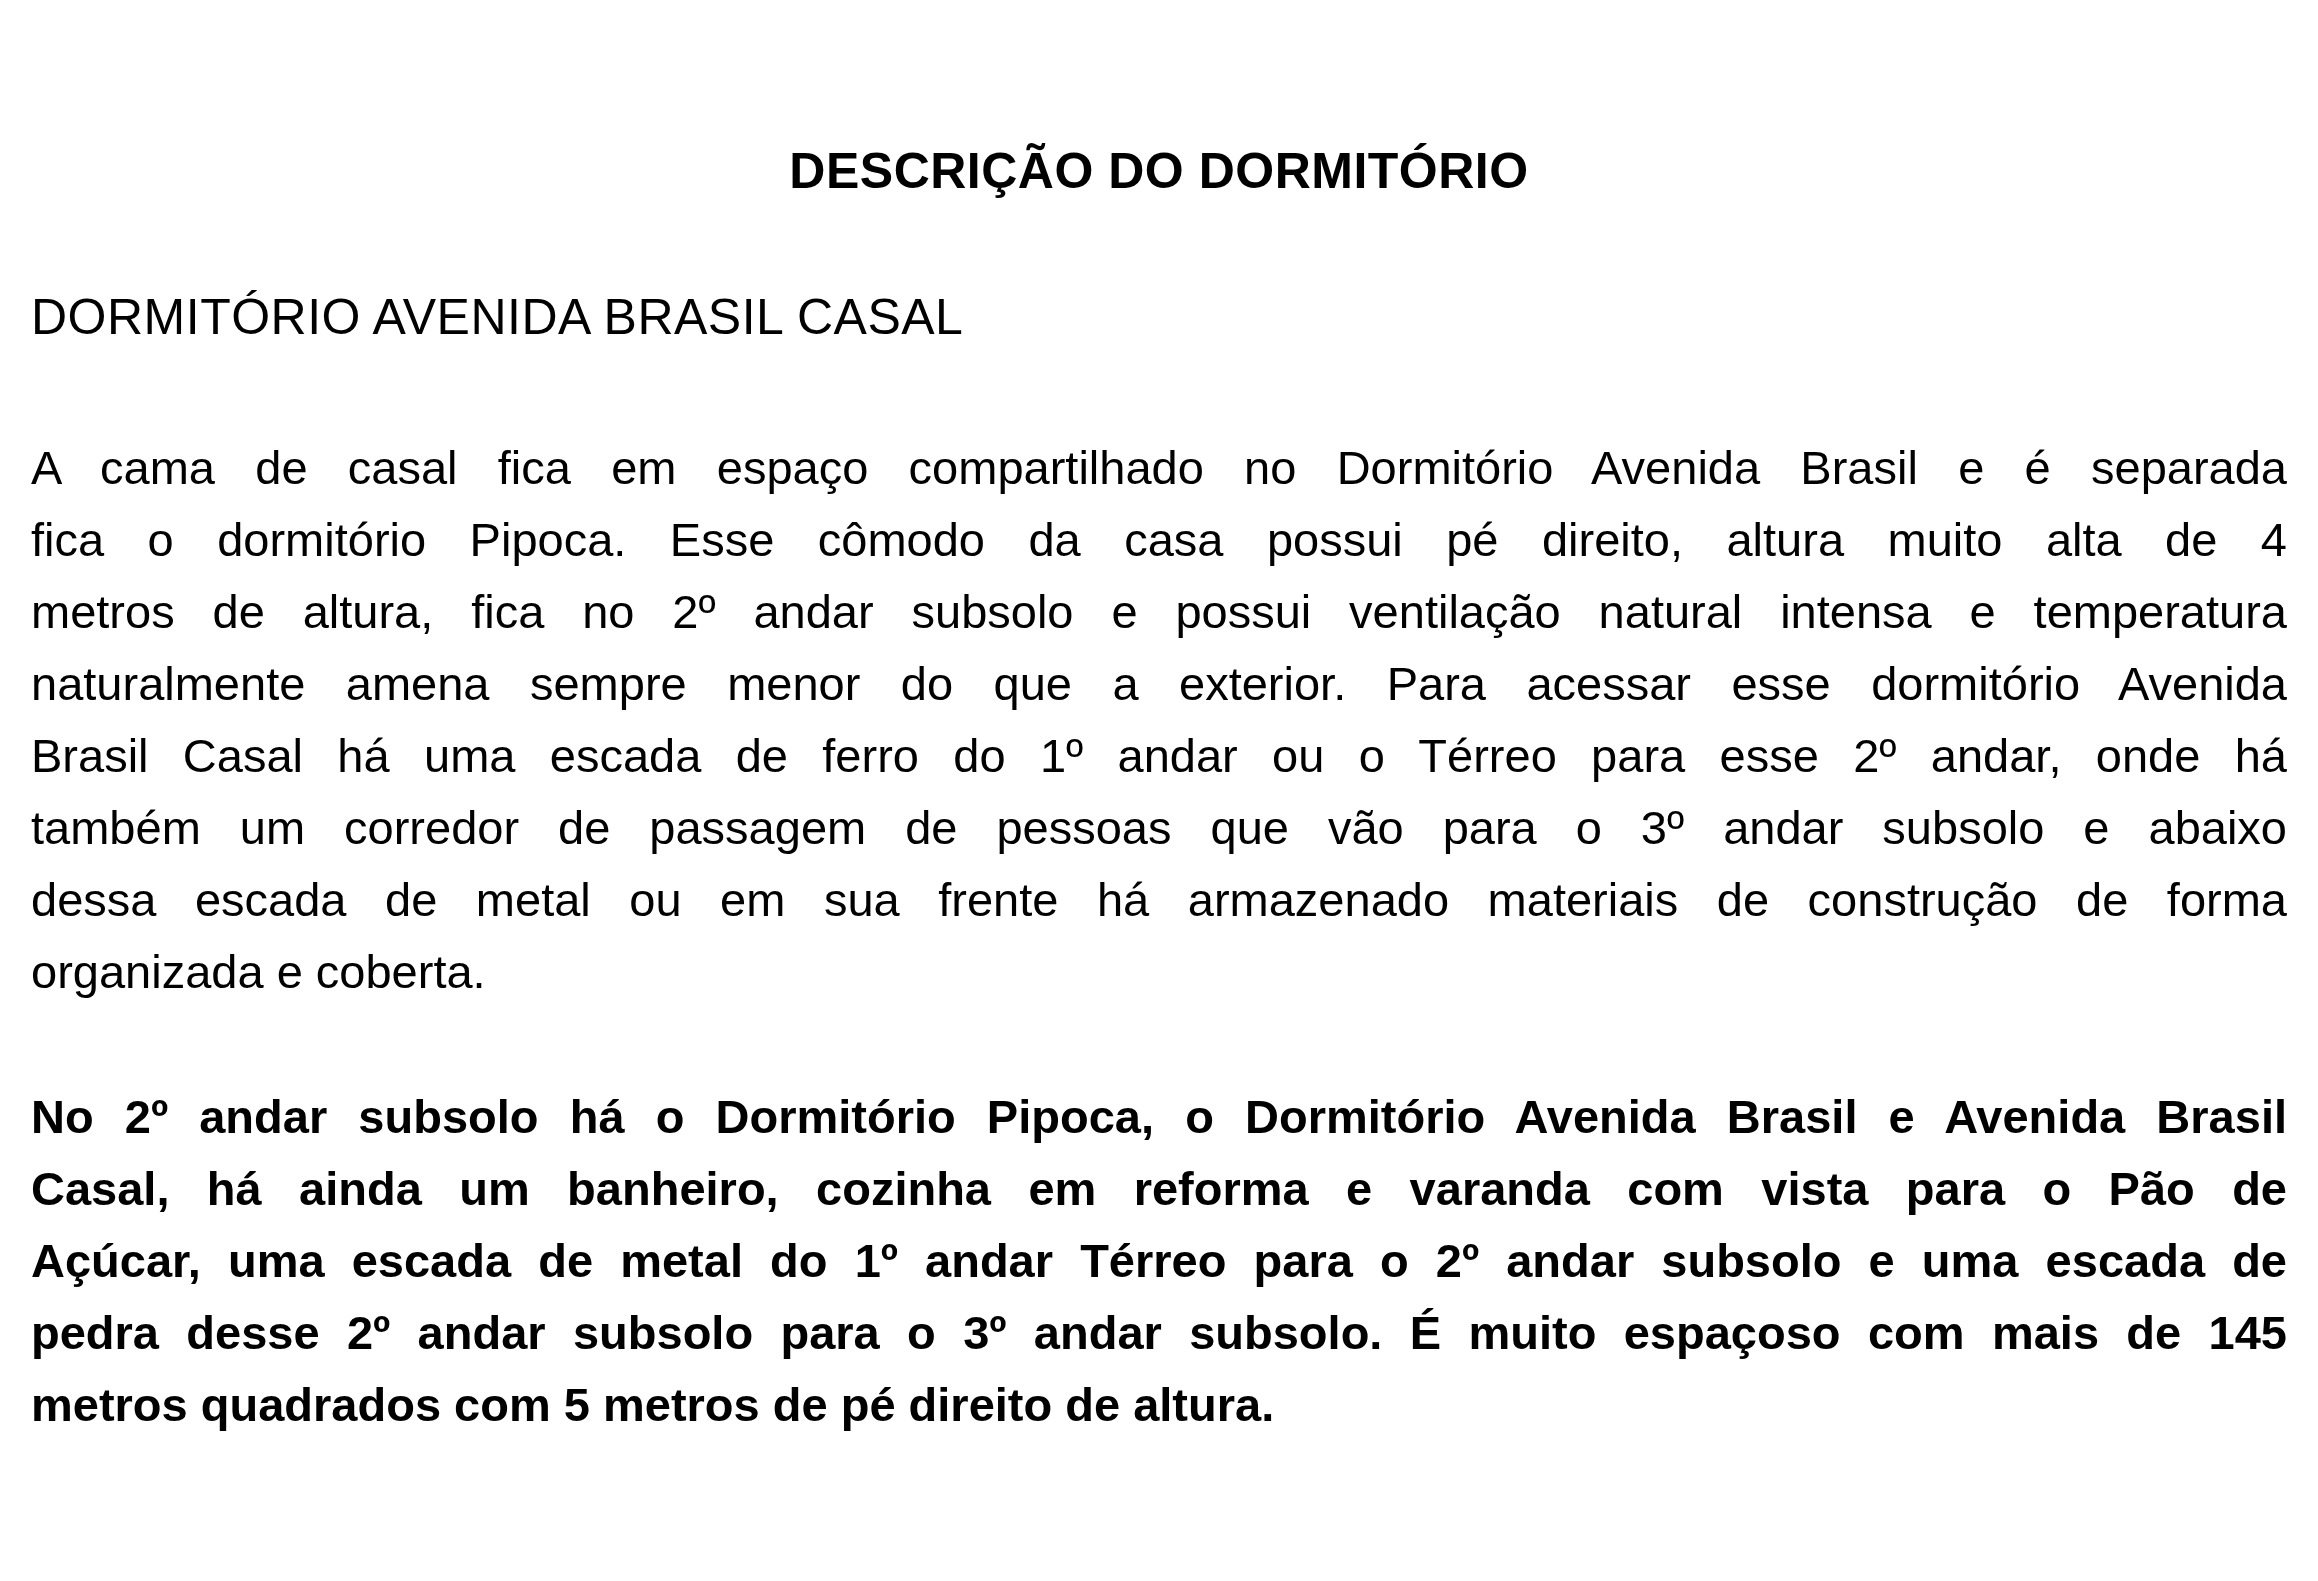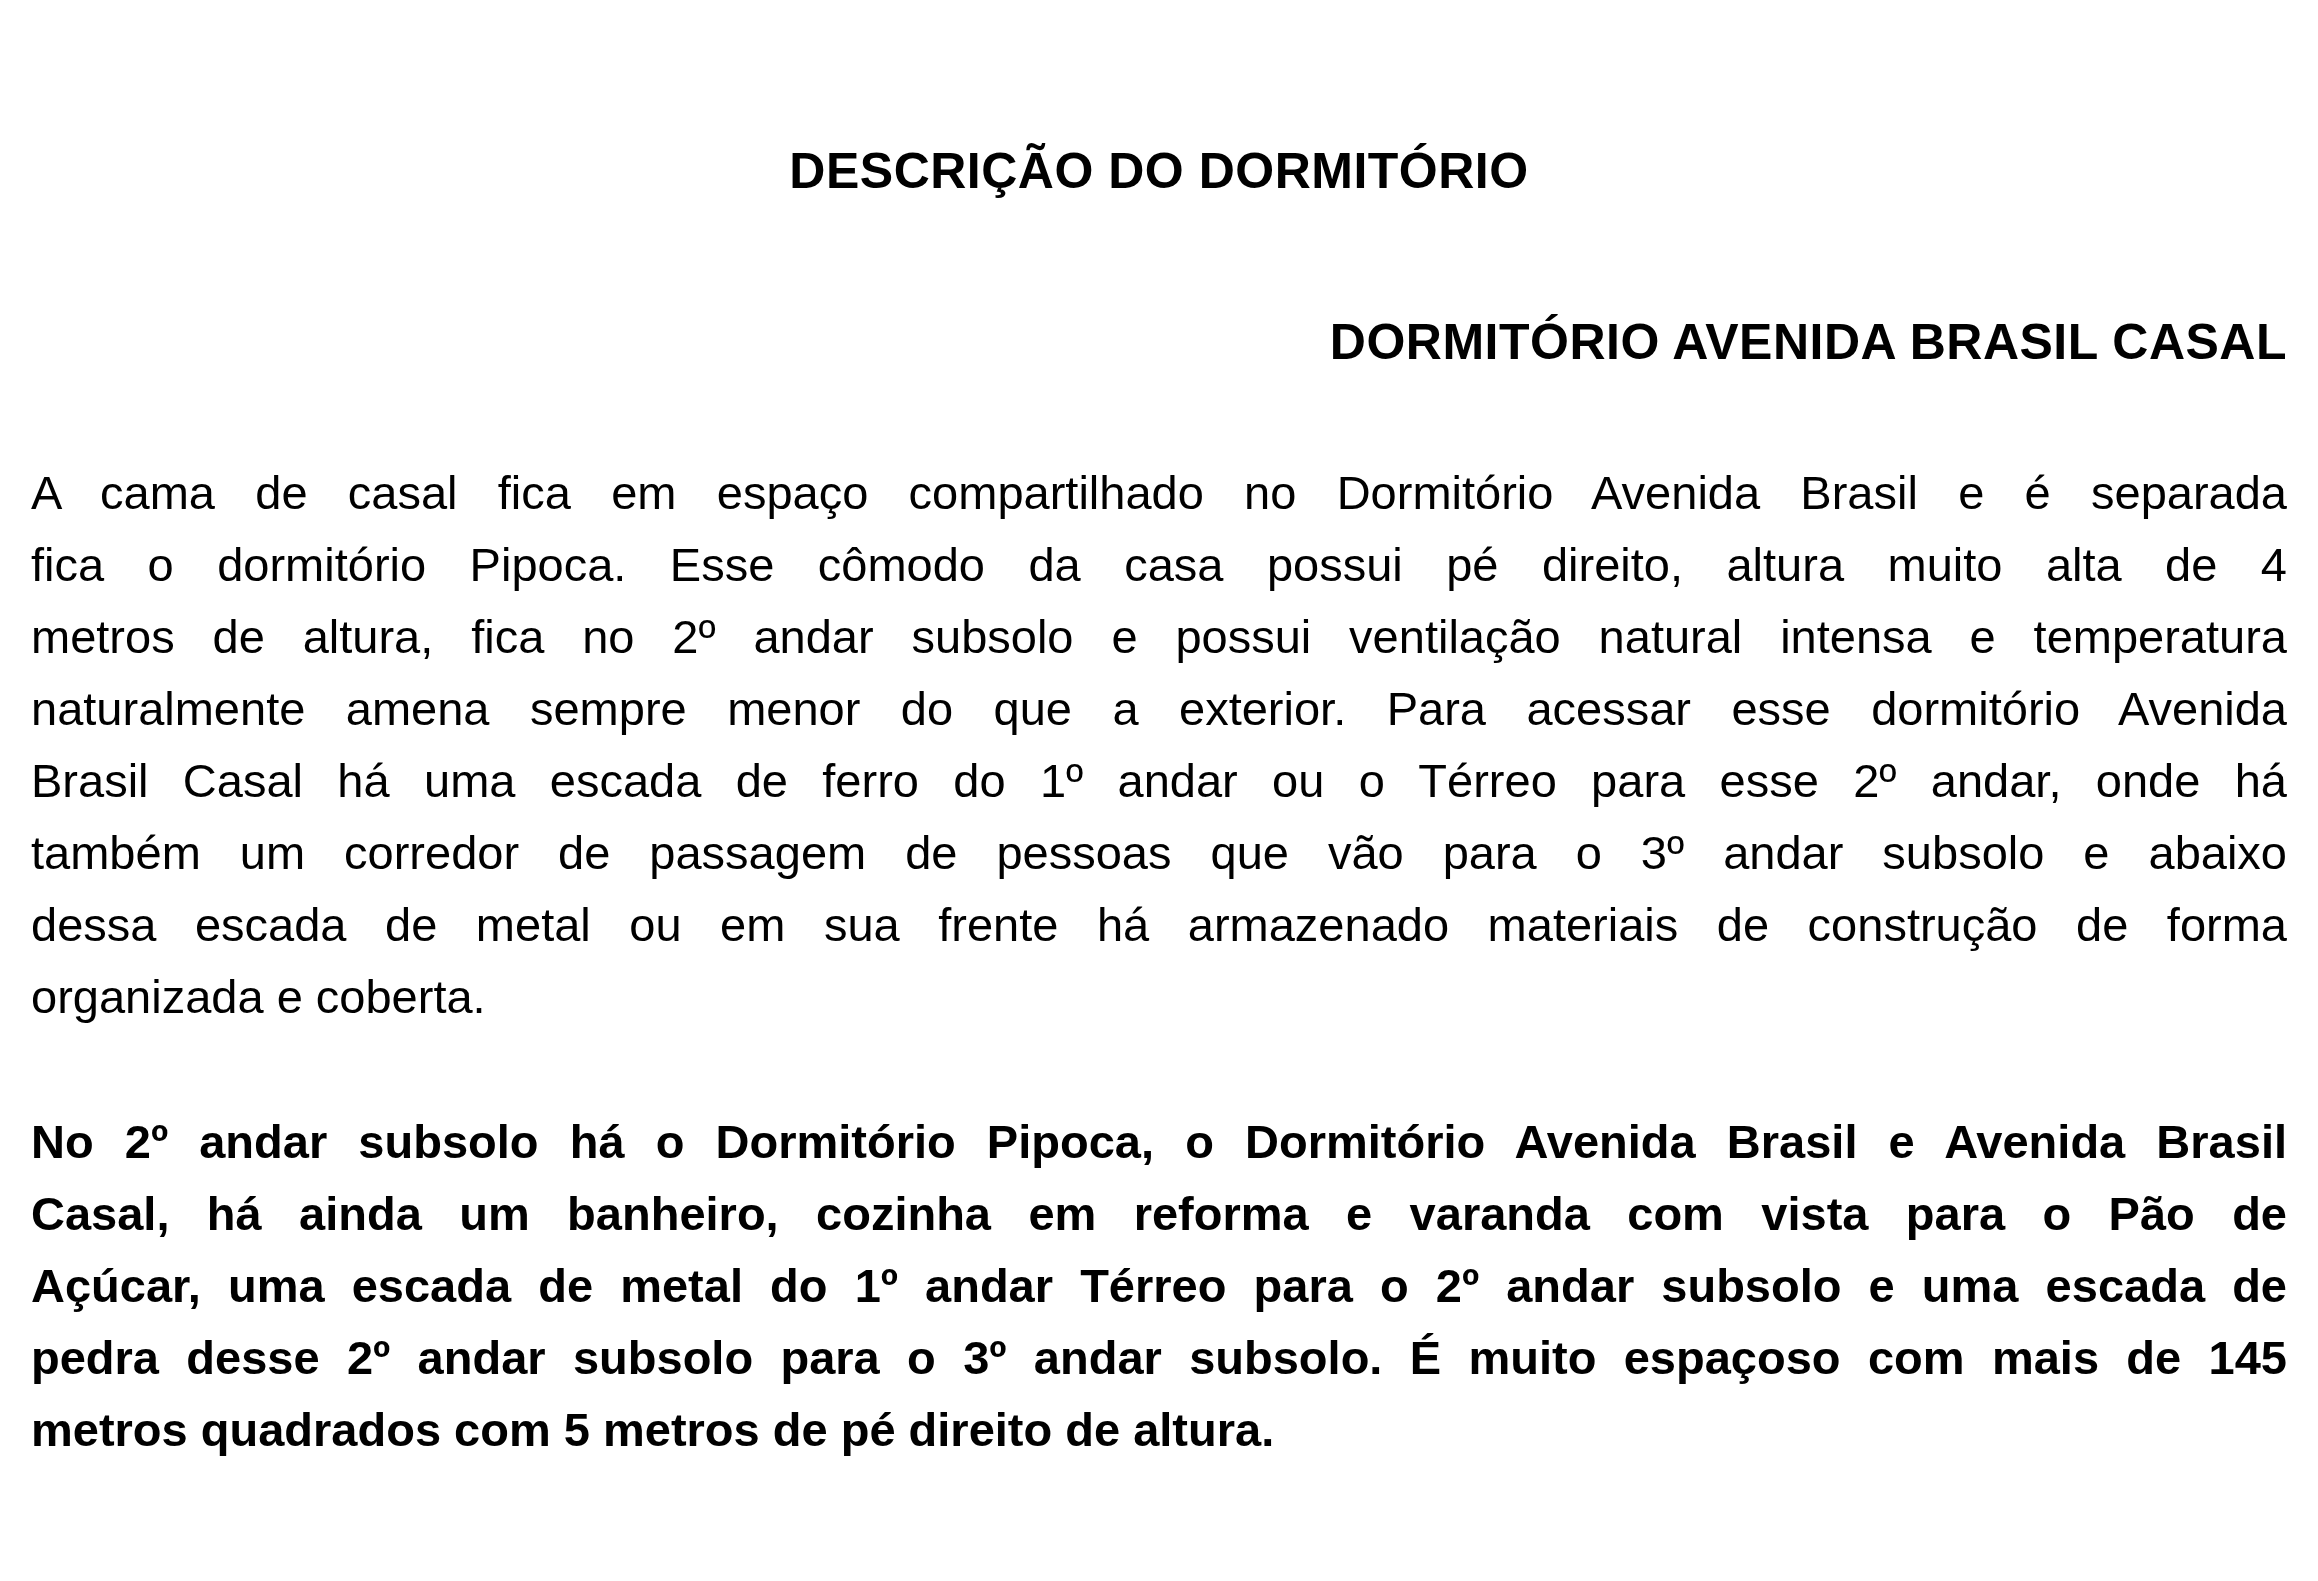--- a/index.html
+++ b/index.html
@@ -22,25 +22,25 @@
     background: #ffffff;
   }
   .doc-title {
     text-align: center;
     font-weight: bold;
     font-size: 50px;
     line-height: 58px;
     letter-spacing: 0.5px;
   }
   .doc-subtitle {
-    text-align: right;
-    font-weight: bold;
+    text-align: left;
+    font-weight: normal;
     font-size: 50px;
     line-height: 58px;
-    margin-top: 113px;
+    margin-top: 88px;
     letter-spacing: 0.5px;
   }
   .para {
     margin-top: 86px;
     font-size: 47px;
   }
   .para.second {
     margin-top: 73px;
     font-weight: bold;
   }

